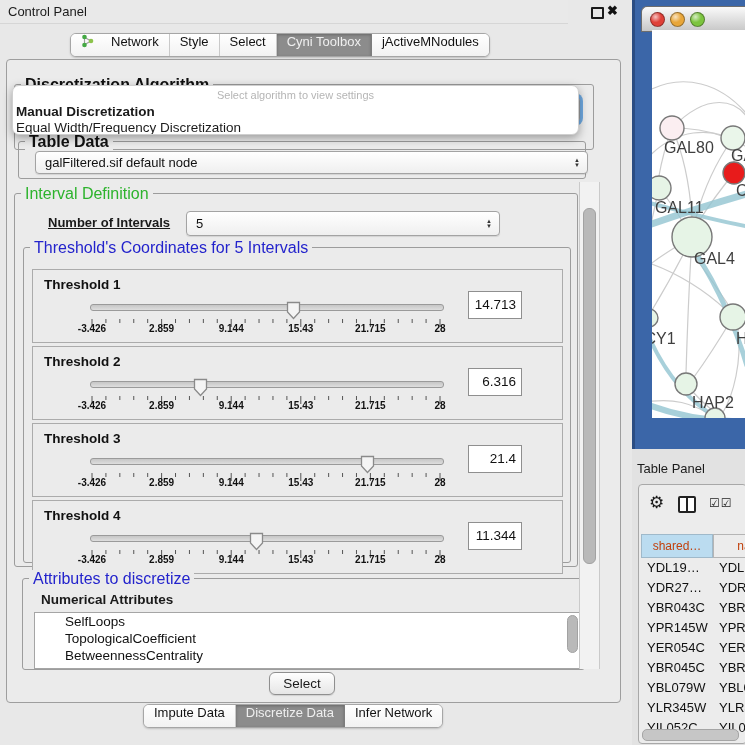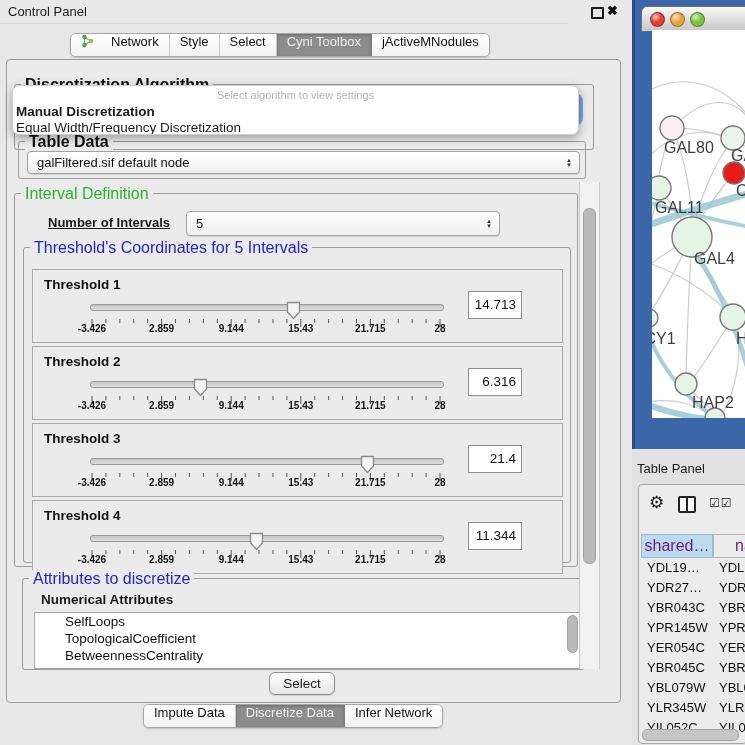--- a/index.html
+++ b/index.html
@@ -69,21 +69,21 @@
   .canvas{left:652px;top:30px;width:93px;height:388px;background:#ffffff;overflow:hidden;}
 
   
   .table-area{left:632px;top:449px;width:113px;height:296px;background:#e2e2e2;}
   .tp-title{left:637px;top:461px;font-size:13px;color:#1b1b1b;}
   .tp-box{left:638px;top:484px;width:107px;height:258px;border:1px solid #a8a8a8;border-radius:4px;background:#ececec;overflow:hidden;}
   .gear{font-size:17px;color:#1a1a1a;line-height:17px;}
   .split-icon{width:14px;height:13px;border:2px solid #222;border-radius:2px;position:relative;background:#fff;}
   .split-icon::after{content:"";position:absolute;left:50%;top:0;bottom:0;width:2px;background:#222;transform:translateX(-50%);}
   .checks{font-size:12px;color:#222;letter-spacing:1px;white-space:nowrap;}
-  .th-cell{position:absolute;top:0;height:22px;border:1px solid #9fb9ca;background:#bbdcf0;font-size:16px;text-align:center;line-height:22px;color:#701a75;}
+  .th-cell{position:absolute;top:0;height:22px;border:1px solid #9fb9ca;background:#bbdcf0;font-size:12px;text-align:center;line-height:22px;color:#c2410c;}
   .th-cell.plain{background:#ececec;border-color:#b5b5b5;}
   .trow{position:absolute;left:0;width:200px;height:20px;font-size:13px;color:#111;}
   .trow span{position:absolute;top:2px;white-space:nowrap;}
   .hscroll{left:3px;width:95px;height:10px;background:#c6c6c6;border:1px solid #a5a5a5;border-radius:5px;}
 </style>
 </head>
 <body>
 
 <div class="app">
 
@@ -126,21 +126,21 @@
   <div class="abs focus-combo combo">
     <span class="val"></span>
     <span class="stepper">
         <span>▲</span>
         <span>▼</span>
       </span>
   </div>
 
   <div class="abs groupbox" style="left:18px;top:141px;width:566px;height:36px;z-index:2;">
     <span class="legend black">Table Data</span>
-    <div class="abs combo" style="left:8px;top:9px;width:551px;height:21px;gap:40px;">
+    <div class="abs combo" style="left:16px;top:9px;width:551px;height:21px;gap:40px;">
       <span class="val">galFiltered.sif default node</span>
       <span class="stepper">
           <span>▲</span>
           <span>▼</span>
         </span>
     </div>
   </div>
 
   <div class="abs popup">
     <div class="placeholder">Select algorithm to view settings</div>

